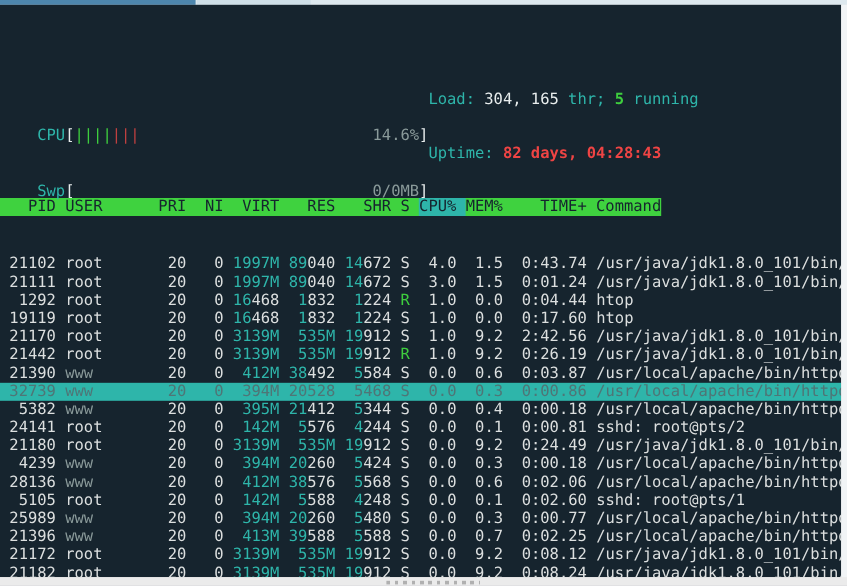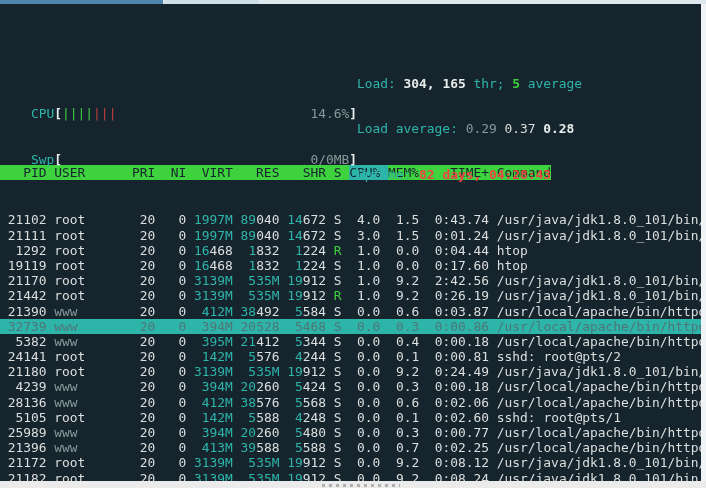--- a/index.html
+++ b/index.html
@@ -25,41 +25,40 @@
   .row{height:15.2px;width:701px}
   .row.sel{background:#2eb5aa}
   .row.sel span{color:#4f7576 !important}
   .cy{color:#2eb5aa}
   .grn{color:#3ece3e}
   .bgrn{color:#3ece3e;font-weight:bold}
   .red{color:#bf4040}
   .ylw{color:#d9d826}
   .gray{color:#8a9a9a}
   .w{color:#dcdfdf}
-  .bw{color:#e8eded;font-weight:bold}
+  .bw{color:#e8eded;font-weight:normal}
   .bcy{color:#ef4444;font-weight:bold}
 </style>
 </head>
 <body>
 
 <div class="screen">
   <div class="tabstrip">
     <div class="tabseg1"></div>
     <div class="tabseg2"></div>
   </div>
 
   <div class="terminal">
     <div class="toparea">
       <div class="meters">
         <div class="meter" id="meter-cpu"><span class="cy">CPU</span><span class="bw">[</span><span class="grn">||||</span><span class="red">|||</span><span class="w">                         </span><span class="gray">14.6%</span><span class="bw">]</span></div>
         <div class="meter" id="meter-swp"><span class="cy">Swp</span><span class="bw">[</span><span class="w">                                </span><span class="gray">0/0MB</span><span class="bw">]</span></div>
       </div>
       <div class="stats">
-        <div class="statline"><span class="cy">Load: </span><span class="bw">304, 165</span><span class="cy"> thr; </span><span class="bgrn">5</span><span class="cy"> average</span></div>
-        <div class="statline"><span class="cy">Load average: </span><span class="gray">0.29 </span><span class="w">0.37 </span><span class="bw">0.28</span></div>
+        <div class="statline"><span class="cy">Load: </span><span class="bw">304, 165</span><span class="cy"> thr; </span><span class="bgrn">5</span><span class="cy"> running</span></div>
         <div class="statline"><span class="cy">Uptime: </span><span class="bcy">82 days, 04:28:43</span></div>
       </div>
     </div>
 
     <div class="header-row" id="table-header"><span class="hdrbg"><span>   PID USER      PRI  NI  VIRT   RES   SHR S </span><span class="sortcell">CPU% </span><span>MEM%    TIME+ Command</span></span></div>
     <div id="process-rows"><div class="row"><span class="w"> 21102 </span><span class="w">root      </span><span class="w"> 20 </span><span class="w">  0 </span><span class="cy">1997M</span><span class="w"> </span><span class="cy">89</span><span class="w">040</span><span class="w"> </span><span class="cy">14</span><span class="w">672</span><span class="w"> </span><span class="w">S</span><span class="w">  4.0 </span><span class="w"> 1.5 </span><span class="w"> 0:43.74 </span><span class="w">/usr/java/jdk1.8.0_101/bin/java -Dr</span></div><div class="row"><span class="w"> 21111 </span><span class="w">root      </span><span class="w"> 20 </span><span class="w">  0 </span><span class="cy">1997M</span><span class="w"> </span><span class="cy">89</span><span class="w">040</span><span class="w"> </span><span class="cy">14</span><span class="w">672</span><span class="w"> </span><span class="w">S</span><span class="w">  3.0 </span><span class="w"> 1.5 </span><span class="w"> 0:01.24 </span><span class="w">/usr/java/jdk1.8.0_101/bin/java -Dr</span></div><div class="row"><span class="w">  1292 </span><span class="w">root      </span><span class="w"> 20 </span><span class="w">  0 </span><span class="cy">16</span><span class="w">468</span><span class="w"> </span><span class="cy"> 1</span><span class="w">832</span><span class="w"> </span><span class="cy"> 1</span><span class="w">224</span><span class="w"> </span><span class="grn">R</span><span class="w">  1.0 </span><span class="w"> 0.0 </span><span class="w"> 0:04.44 </span><span class="w">htop</span></div><div class="row"><span class="w"> 19119 </span><span class="w">root      </span><span class="w"> 20 </span><span class="w">  0 </span><span class="cy">16</span><span class="w">468</span><span class="w"> </span><span class="cy"> 1</span><span class="w">832</span><span class="w"> </span><span class="cy"> 1</span><span class="w">224</span><span class="w"> </span><span class="w">S</span><span class="w">  1.0 </span><span class="w"> 0.0 </span><span class="w"> 0:17.60 </span><span class="w">htop</span></div><div class="row"><span class="w"> 21170 </span><span class="w">root      </span><span class="w"> 20 </span><span class="w">  0 </span><span class="cy">3139M</span><span class="w"> </span><span class="cy"> 535M</span><span class="w"> </span><span class="cy">19</span><span class="w">912</span><span class="w"> </span><span class="w">S</span><span class="w">  1.0 </span><span class="w"> 9.2 </span><span class="w"> 2:42.56 </span><span class="w">/usr/java/jdk1.8.0_101/bin/java -Xm</span></div><div class="row"><span class="w"> 21442 </span><span class="w">root      </span><span class="w"> 20 </span><span class="w">  0 </span><span class="cy">3139M</span><span class="w"> </span><span class="cy"> 535M</span><span class="w"> </span><span class="cy">19</span><span class="w">912</span><span class="w"> </span><span class="grn">R</span><span class="w">  1.0 </span><span class="w"> 9.2 </span><span class="w"> 0:26.19 </span><span class="w">/usr/java/jdk1.8.0_101/bin/java -Xm</span></div><div class="row"><span class="w"> 21390 </span><span class="gray">www       </span><span class="w"> 20 </span><span class="w">  0 </span><span class="cy"> 412M</span><span class="w"> </span><span class="cy">38</span><span class="w">492</span><span class="w"> </span><span class="cy"> 5</span><span class="w">584</span><span class="w"> </span><span class="w">S</span><span class="w">  0.0 </span><span class="w"> 0.6 </span><span class="w"> 0:03.87 </span><span class="w">/usr/local/apache/bin/httpd -k star</span></div><div class="row sel"><span class="w"> 32739 </span><span class="gray">www       </span><span class="w"> 20 </span><span class="w">  0 </span><span class="cy"> 394M</span><span class="w"> </span><span class="cy">20</span><span class="w">528</span><span class="w"> </span><span class="cy"> 5</span><span class="w">468</span><span class="w"> </span><span class="w">S</span><span class="w">  0.0 </span><span class="w"> 0.3 </span><span class="w"> 0:00.86 </span><span class="w">/usr/local/apache/bin/httpd -k star</span></div><div class="row"><span class="w">  5382 </span><span class="gray">www       </span><span class="w"> 20 </span><span class="w">  0 </span><span class="cy"> 395M</span><span class="w"> </span><span class="cy">21</span><span class="w">412</span><span class="w"> </span><span class="cy"> 5</span><span class="w">344</span><span class="w"> </span><span class="w">S</span><span class="w">  0.0 </span><span class="w"> 0.4 </span><span class="w"> 0:00.18 </span><span class="w">/usr/local/apache/bin/httpd -k star</span></div><div class="row"><span class="w"> 24141 </span><span class="w">root      </span><span class="w"> 20 </span><span class="w">  0 </span><span class="cy"> 142M</span><span class="w"> </span><span class="cy"> 5</span><span class="w">576</span><span class="w"> </span><span class="cy"> 4</span><span class="w">244</span><span class="w"> </span><span class="w">S</span><span class="w">  0.0 </span><span class="w"> 0.1 </span><span class="w"> 0:00.81 </span><span class="w">sshd: root@pts/2</span></div><div class="row"><span class="w"> 21180 </span><span class="w">root      </span><span class="w"> 20 </span><span class="w">  0 </span><span class="cy">3139M</span><span class="w"> </span><span class="cy"> 535M</span><span class="w"> </span><span class="cy">19</span><span class="w">912</span><span class="w"> </span><span class="w">S</span><span class="w">  0.0 </span><span class="w"> 9.2 </span><span class="w"> 0:24.49 </span><span class="w">/usr/java/jdk1.8.0_101/bin/java -Xm</span></div><div class="row"><span class="w">  4239 </span><span class="gray">www       </span><span class="w"> 20 </span><span class="w">  0 </span><span class="cy"> 394M</span><span class="w"> </span><span class="cy">20</span><span class="w">260</span><span class="w"> </span><span class="cy"> 5</span><span class="w">424</span><span class="w"> </span><span class="w">S</span><span class="w">  0.0 </span><span class="w"> 0.3 </span><span class="w"> 0:00.18 </span><span class="w">/usr/local/apache/bin/httpd -k star</span></div><div class="row"><span class="w"> 28136 </span><span class="gray">www       </span><span class="w"> 20 </span><span class="w">  0 </span><span class="cy"> 412M</span><span class="w"> </span><span class="cy">38</span><span class="w">576</span><span class="w"> </span><span class="cy"> 5</span><span class="w">568</span><span class="w"> </span><span class="w">S</span><span class="w">  0.0 </span><span class="w"> 0.6 </span><span class="w"> 0:02.06 </span><span class="w">/usr/local/apache/bin/httpd -k star</span></div><div class="row"><span class="w">  5105 </span><span class="w">root      </span><span class="w"> 20 </span><span class="w">  0 </span><span class="cy"> 142M</span><span class="w"> </span><span class="cy"> 5</span><span class="w">588</span><span class="w"> </span><span class="cy"> 4</span><span class="w">248</span><span class="w"> </span><span class="w">S</span><span class="w">  0.0 </span><span class="w"> 0.1 </span><span class="w"> 0:02.60 </span><span class="w">sshd: root@pts/1</span></div><div class="row"><span class="w"> 25989 </span><span class="gray">www       </span><span class="w"> 20 </span><span class="w">  0 </span><span class="cy"> 394M</span><span class="w"> </span><span class="cy">20</span><span class="w">260</span><span class="w"> </span><span class="cy"> 5</span><span class="w">480</span><span class="w"> </span><span class="w">S</span><span class="w">  0.0 </span><span class="w"> 0.3 </span><span class="w"> 0:00.77 </span><span class="w">/usr/local/apache/bin/httpd -k star</span></div><div class="row"><span class="w"> 21396 </span><span class="gray">www       </span><span class="w"> 20 </span><span class="w">  0 </span><span class="cy"> 413M</span><span class="w"> </span><span class="cy">39</span><span class="w">588</span><span class="w"> </span><span class="cy"> 5</span><span class="w">588</span><span class="w"> </span><span class="w">S</span><span class="w">  0.0 </span><span class="w"> 0.7 </span><span class="w"> 0:02.25 </span><span class="w">/usr/local/apache/bin/httpd -k star</span></div><div class="row"><span class="w"> 21172 </span><span class="w">root      </span><span class="w"> 20 </span><span class="w">  0 </span><span class="cy">3139M</span><span class="w"> </span><span class="cy"> 535M</span><span class="w"> </span><span class="cy">19</span><span class="w">912</span><span class="w"> </span><span class="w">S</span><span class="w">  0.0 </span><span class="w"> 9.2 </span><span class="w"> 0:08.12 </span><span class="w">/usr/java/jdk1.8.0_101/bin/java -Xm</span></div><div class="row"><span class="w"> 21182 </span><span class="w">root      </span><span class="w"> 20 </span><span class="w">  0 </span><span class="cy">3139M</span><span class="w"> </span><span class="cy"> 535M</span><span class="w"> </span><span class="cy">19</span><span class="w">912</span><span class="w"> </span><span class="w">S</span><span class="w">  0.0 </span><span class="w"> 9.2 </span><span class="w"> 0:08.24 </span><span class="w">/usr/java/jdk1.8.0_101/bin/java -Xm</span></div></div>
     
   </div>
 
   <div class="right-strip"></div>

